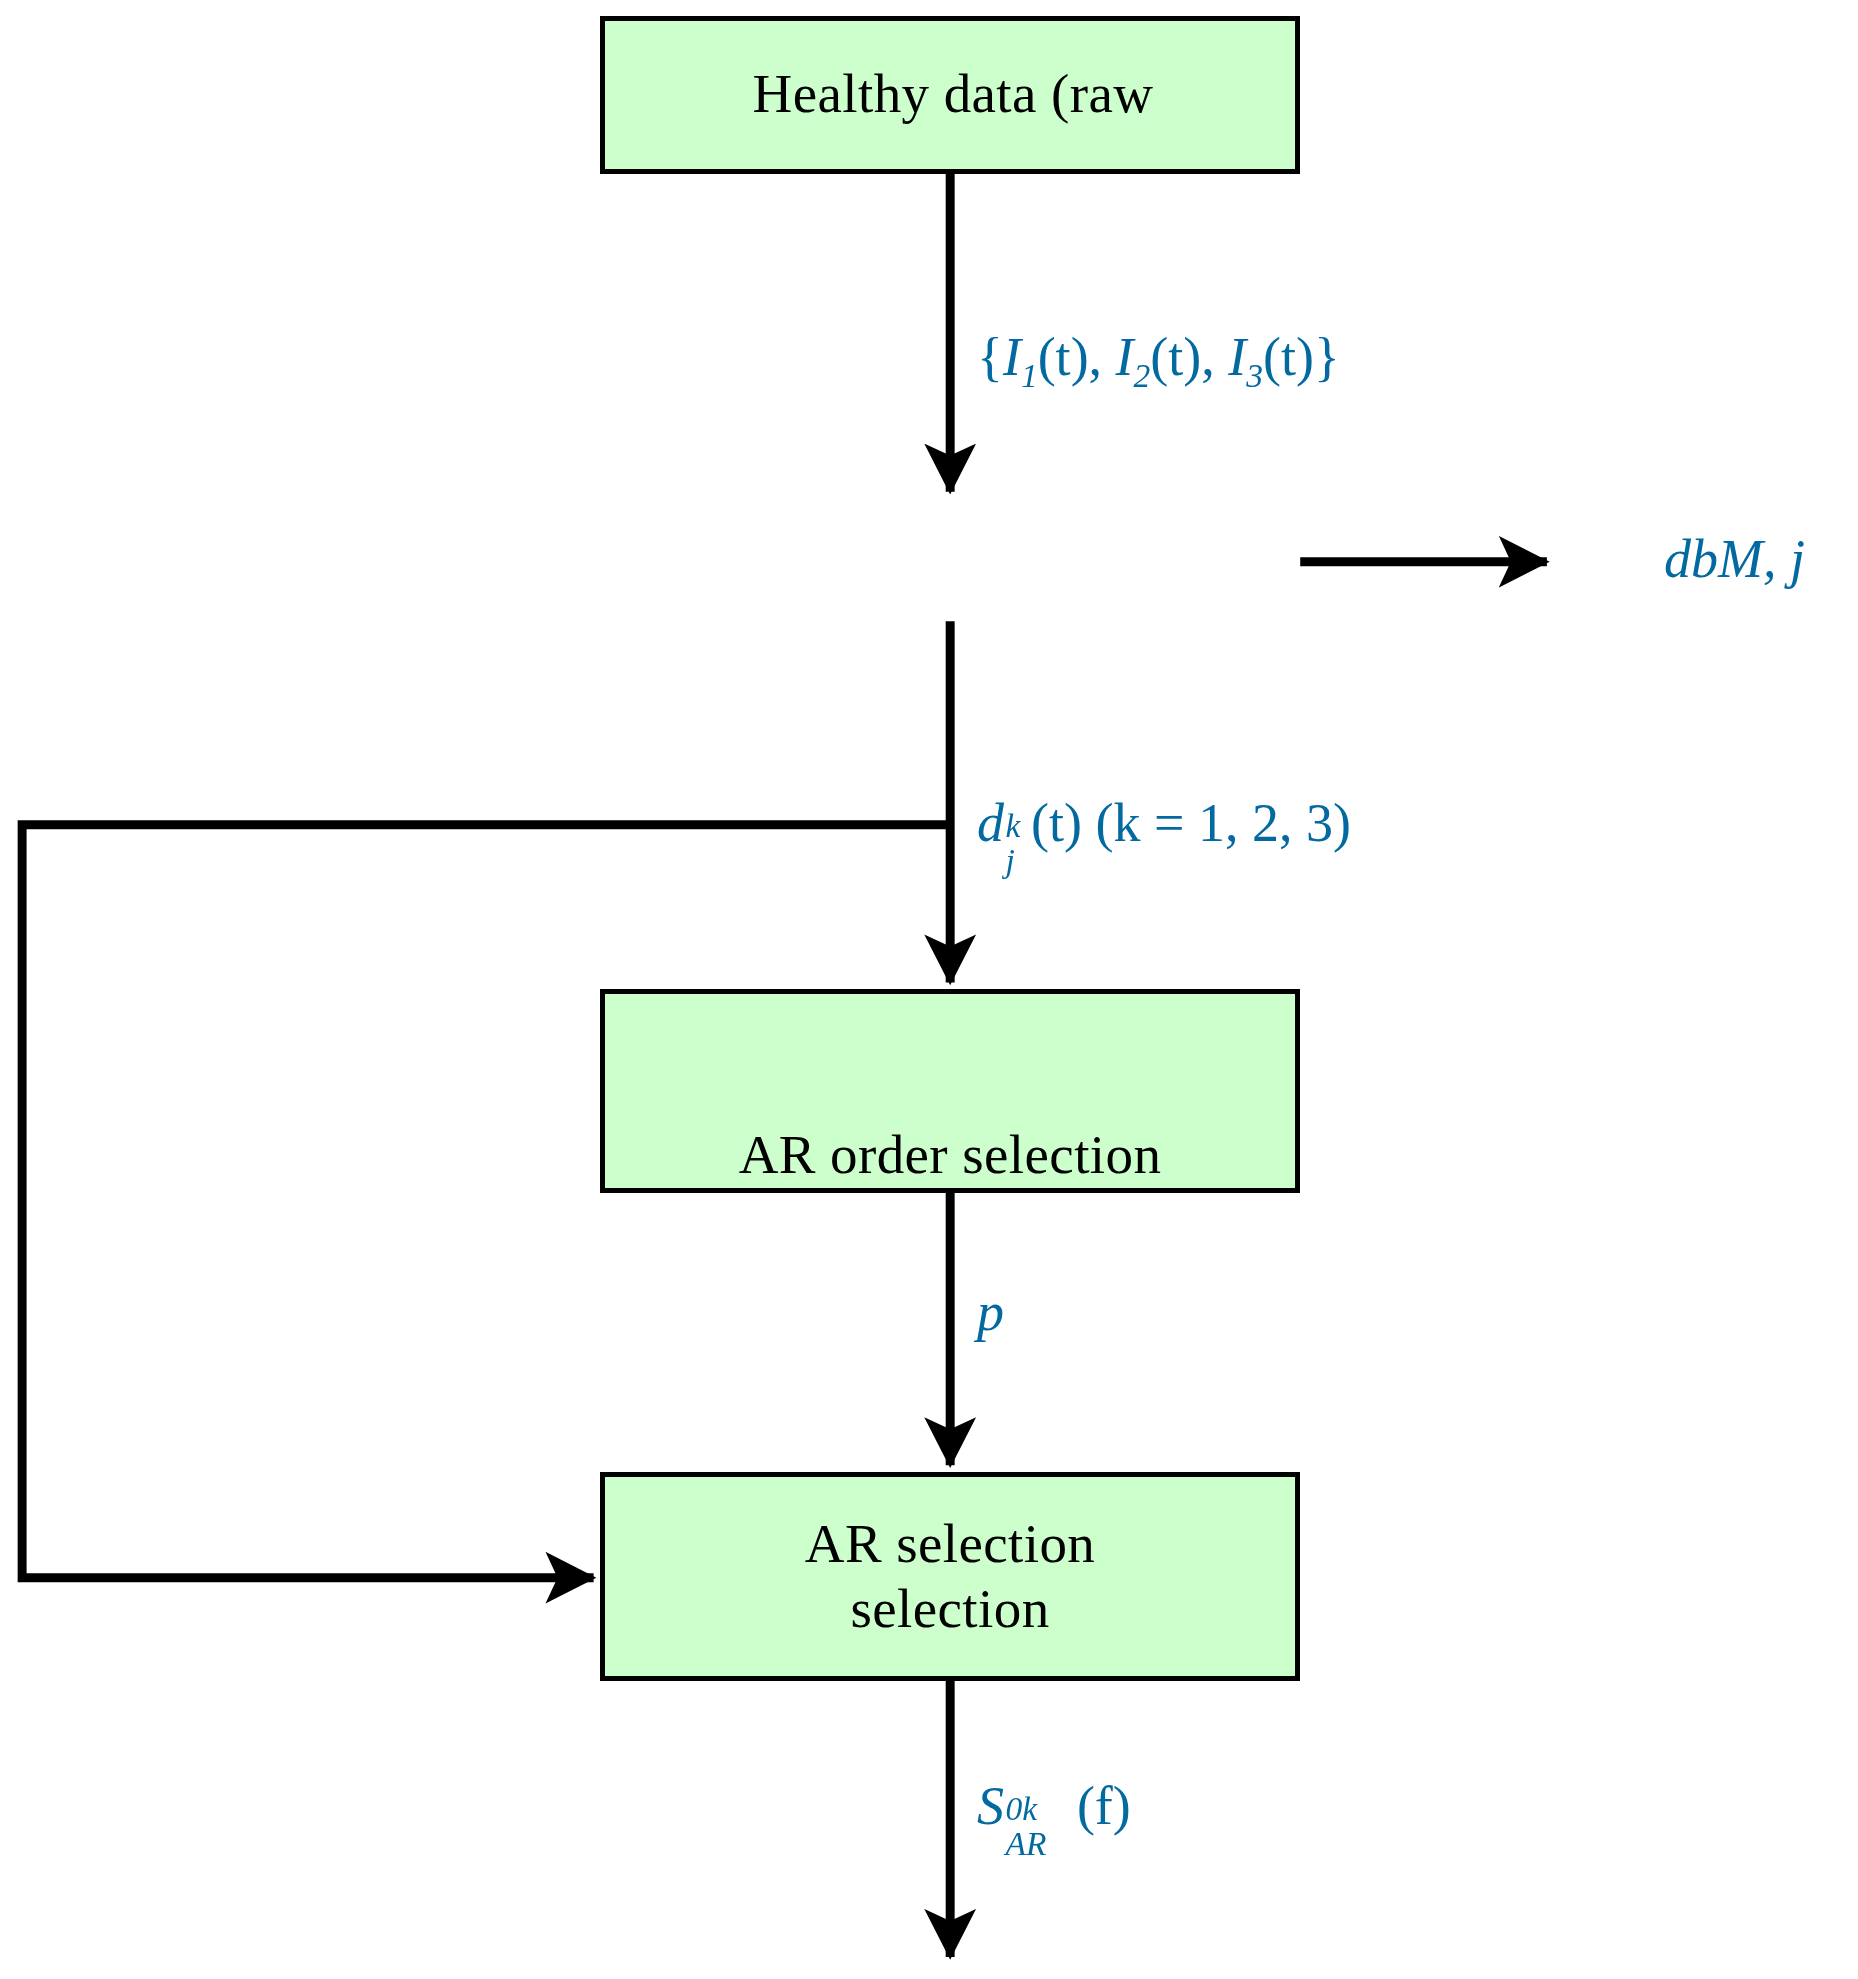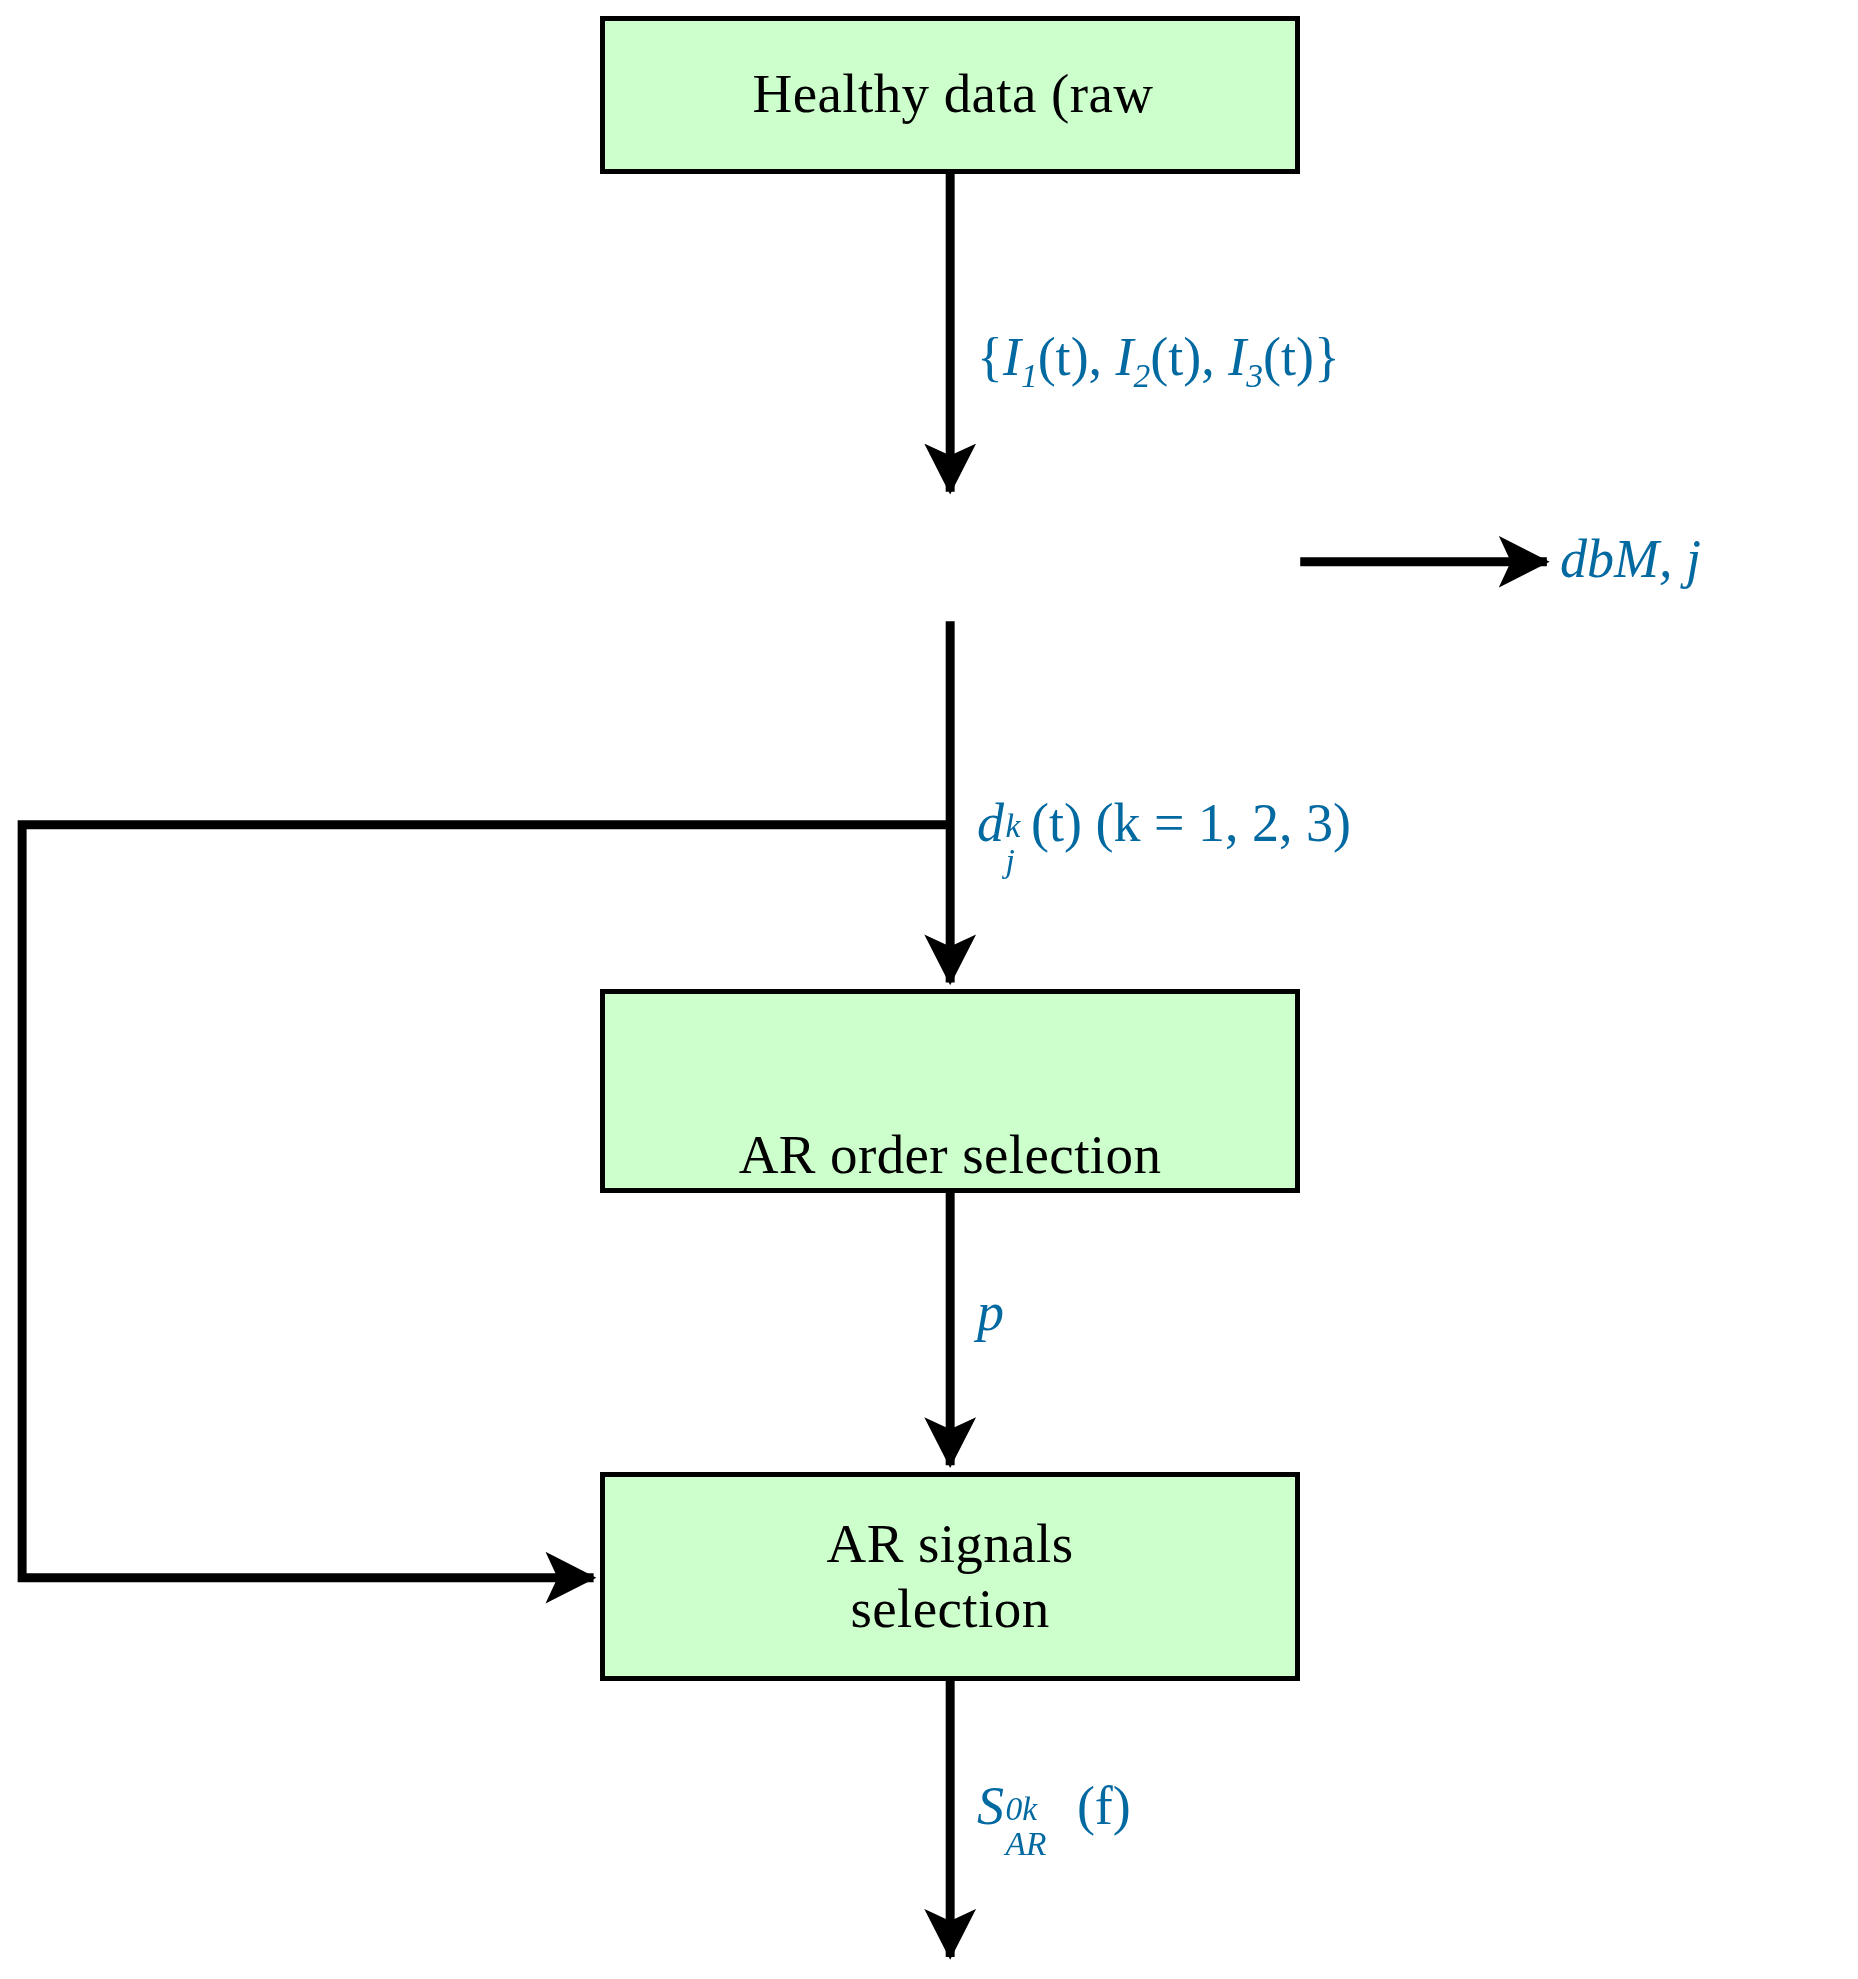--- a/index.html
+++ b/index.html
@@ -113,30 +113,30 @@
 
 
   <div class="node-box" style="left:600px; top:989px; width:700px; height:204px;align-items:flex-end;">
     <div class="node-label">
       <span>AR order selection</span>
     </div>
   </div>
 
   <div class="node-box" style="left:600px; top:1472px; width:700px; height:209px;">
     <div class="node-label">
-      <span>AR signals</span><br>
+      <span>AR selection</span><br>
       <span>selection</span>
     </div>
   </div>
 
   <div class="edge-label" style="left:977px; top:330px;">
     <span class="rm">{</span><span>I</span><span class="dn">1</span><span class="rm">(t),</span>&nbsp;<span>I</span><span class="dn">2</span><span class="rm">(t),</span>&nbsp;<span>I</span><span class="dn">3</span><span class="rm">(t)</span><span class="rm">}</span>
   </div>
 
-  <div class="edge-label" style="left:1560px; top:532px;">
+  <div class="edge-label" style="left:1664px; top:532px;">
     <span>dbM,</span>&nbsp;<span>j</span>
   </div>
 
   <div class="edge-label" style="left:977px; top:796px;">
     <span>d</span><span class="stacksub"><span class="sup-over">k</span><span class="sub-under">j</span></span><span class="spacer-ss"></span><span class="rm">(t)</span>&nbsp;<span class="rm">(k = 1, 2, 3)</span>
   </div>
 
   <div class="edge-label" style="left:977px; top:1285px;">
     <span>p</span>
   </div>

